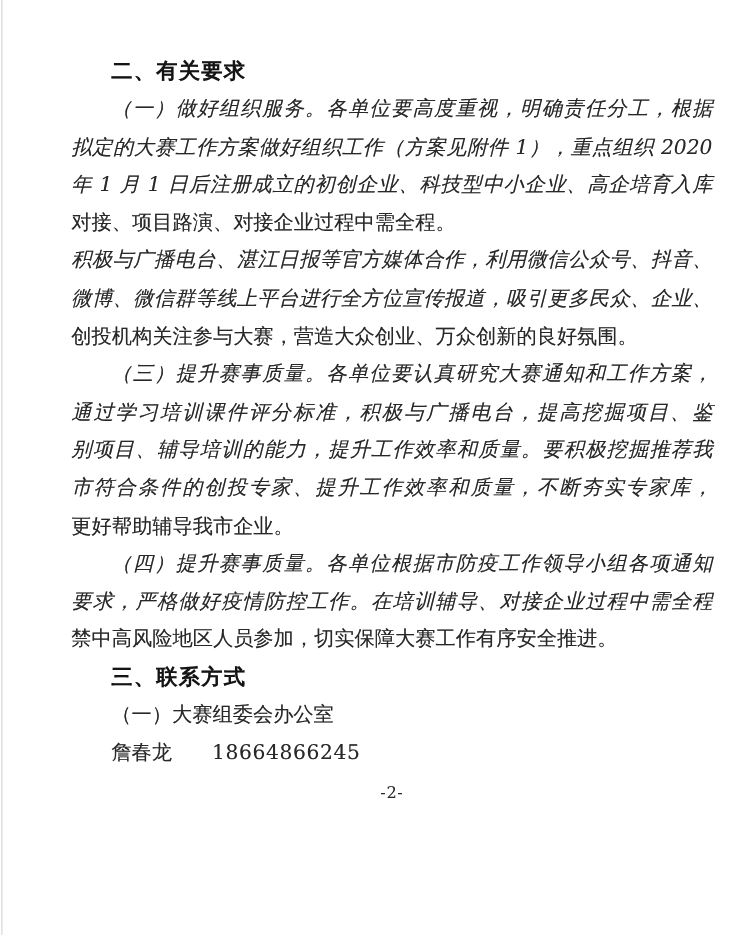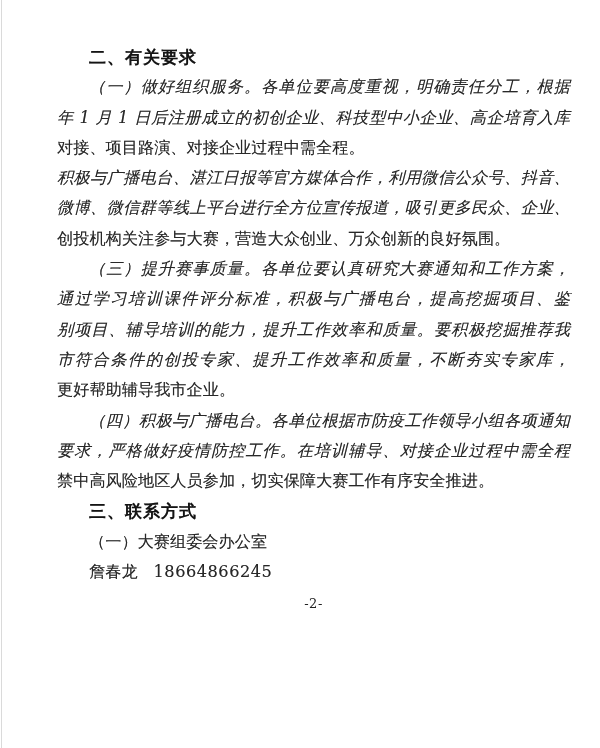--- a/index.html
+++ b/index.html
@@ -38,21 +38,21 @@
     font-style: italic;
   }
   .indent { text-indent: 32px; }
   .heading {
     font-family: "DejaVu Sans", "Liberation Sans", sans-serif;
     font-weight: 700;
     font-size: 17px;
     color: #141414;
     letter-spacing: 1px;
   }
-  .phone { margin-left: 16px; letter-spacing: 0.5px; }
+  .phone { margin-left: 32px; letter-spacing: 0.5px; }
   .pagenum {
     margin-top: 10px;
     text-align: center;
     font-size: 13px;
     color: #222222;
     letter-spacing: 0.5px;
     line-height: 14px;
   }
 </style>
 </head>
@@ -60,40 +60,41 @@
 
 <div class="page">
   <div class="edge-line"></div>
 
   <div class="content">
 
     <div class="ln indent heading">二、有关要求</div>
 
     <div>
       <div class="ln indent just">（一）做好组织服务。各单位要高度重视，明确责任分工，根据</div>
+      <div class="ln just">拟定的大赛工作方案做好组织工作（方案见附件 1），重点组织 2020</div>
       <div class="ln just">年 1 月 1 日后注册成立的初创企业、科技型中小企业、高企培育入库</div>
       <div class="ln">对接、项目路演、对接企业过程中需全程。</div>
     </div>
 
     <div>
       <div class="ln just">积极与广播电台、湛江日报等官方媒体合作，利用微信公众号、抖音、</div>
       <div class="ln just">微博、微信群等线上平台进行全方位宣传报道，吸引更多民众、企业、</div>
       <div class="ln">创投机构关注参与大赛，营造大众创业、万众创新的良好氛围。</div>
     </div>
 
     <div>
       <div class="ln indent just">（三）提升赛事质量。各单位要认真研究大赛通知和工作方案，</div>
       <div class="ln just">通过学习培训课件评分标准，积极与广播电台，提高挖掘项目、鉴</div>
       <div class="ln just">别项目、辅导培训的能力，提升工作效率和质量。要积极挖掘推荐我</div>
       <div class="ln just">市符合条件的创投专家、提升工作效率和质量，不断夯实专家库，</div>
       <div class="ln">更好帮助辅导我市企业。</div>
     </div>
 
     <div>
-      <div class="ln indent just">（四）积极与广播电台。各单位根据市防疫工作领导小组各项通知</div>
+      <div class="ln indent just">（四）提升赛事质量。各单位根据市防疫工作领导小组各项通知</div>
       <div class="ln just">要求，严格做好疫情防控工作。在培训辅导、对接企业过程中需全程</div>
       <div class="ln">禁中高风险地区人员参加，切实保障大赛工作有序安全推进。</div>
     </div>
 
     <div class="ln indent heading">三、联系方式</div>
 
     <div class="ln indent">（一）大赛组委会办公室</div>
 
     <div class="ln indent">
       <span>詹春龙</span><span class="phone">18664866245</span>

